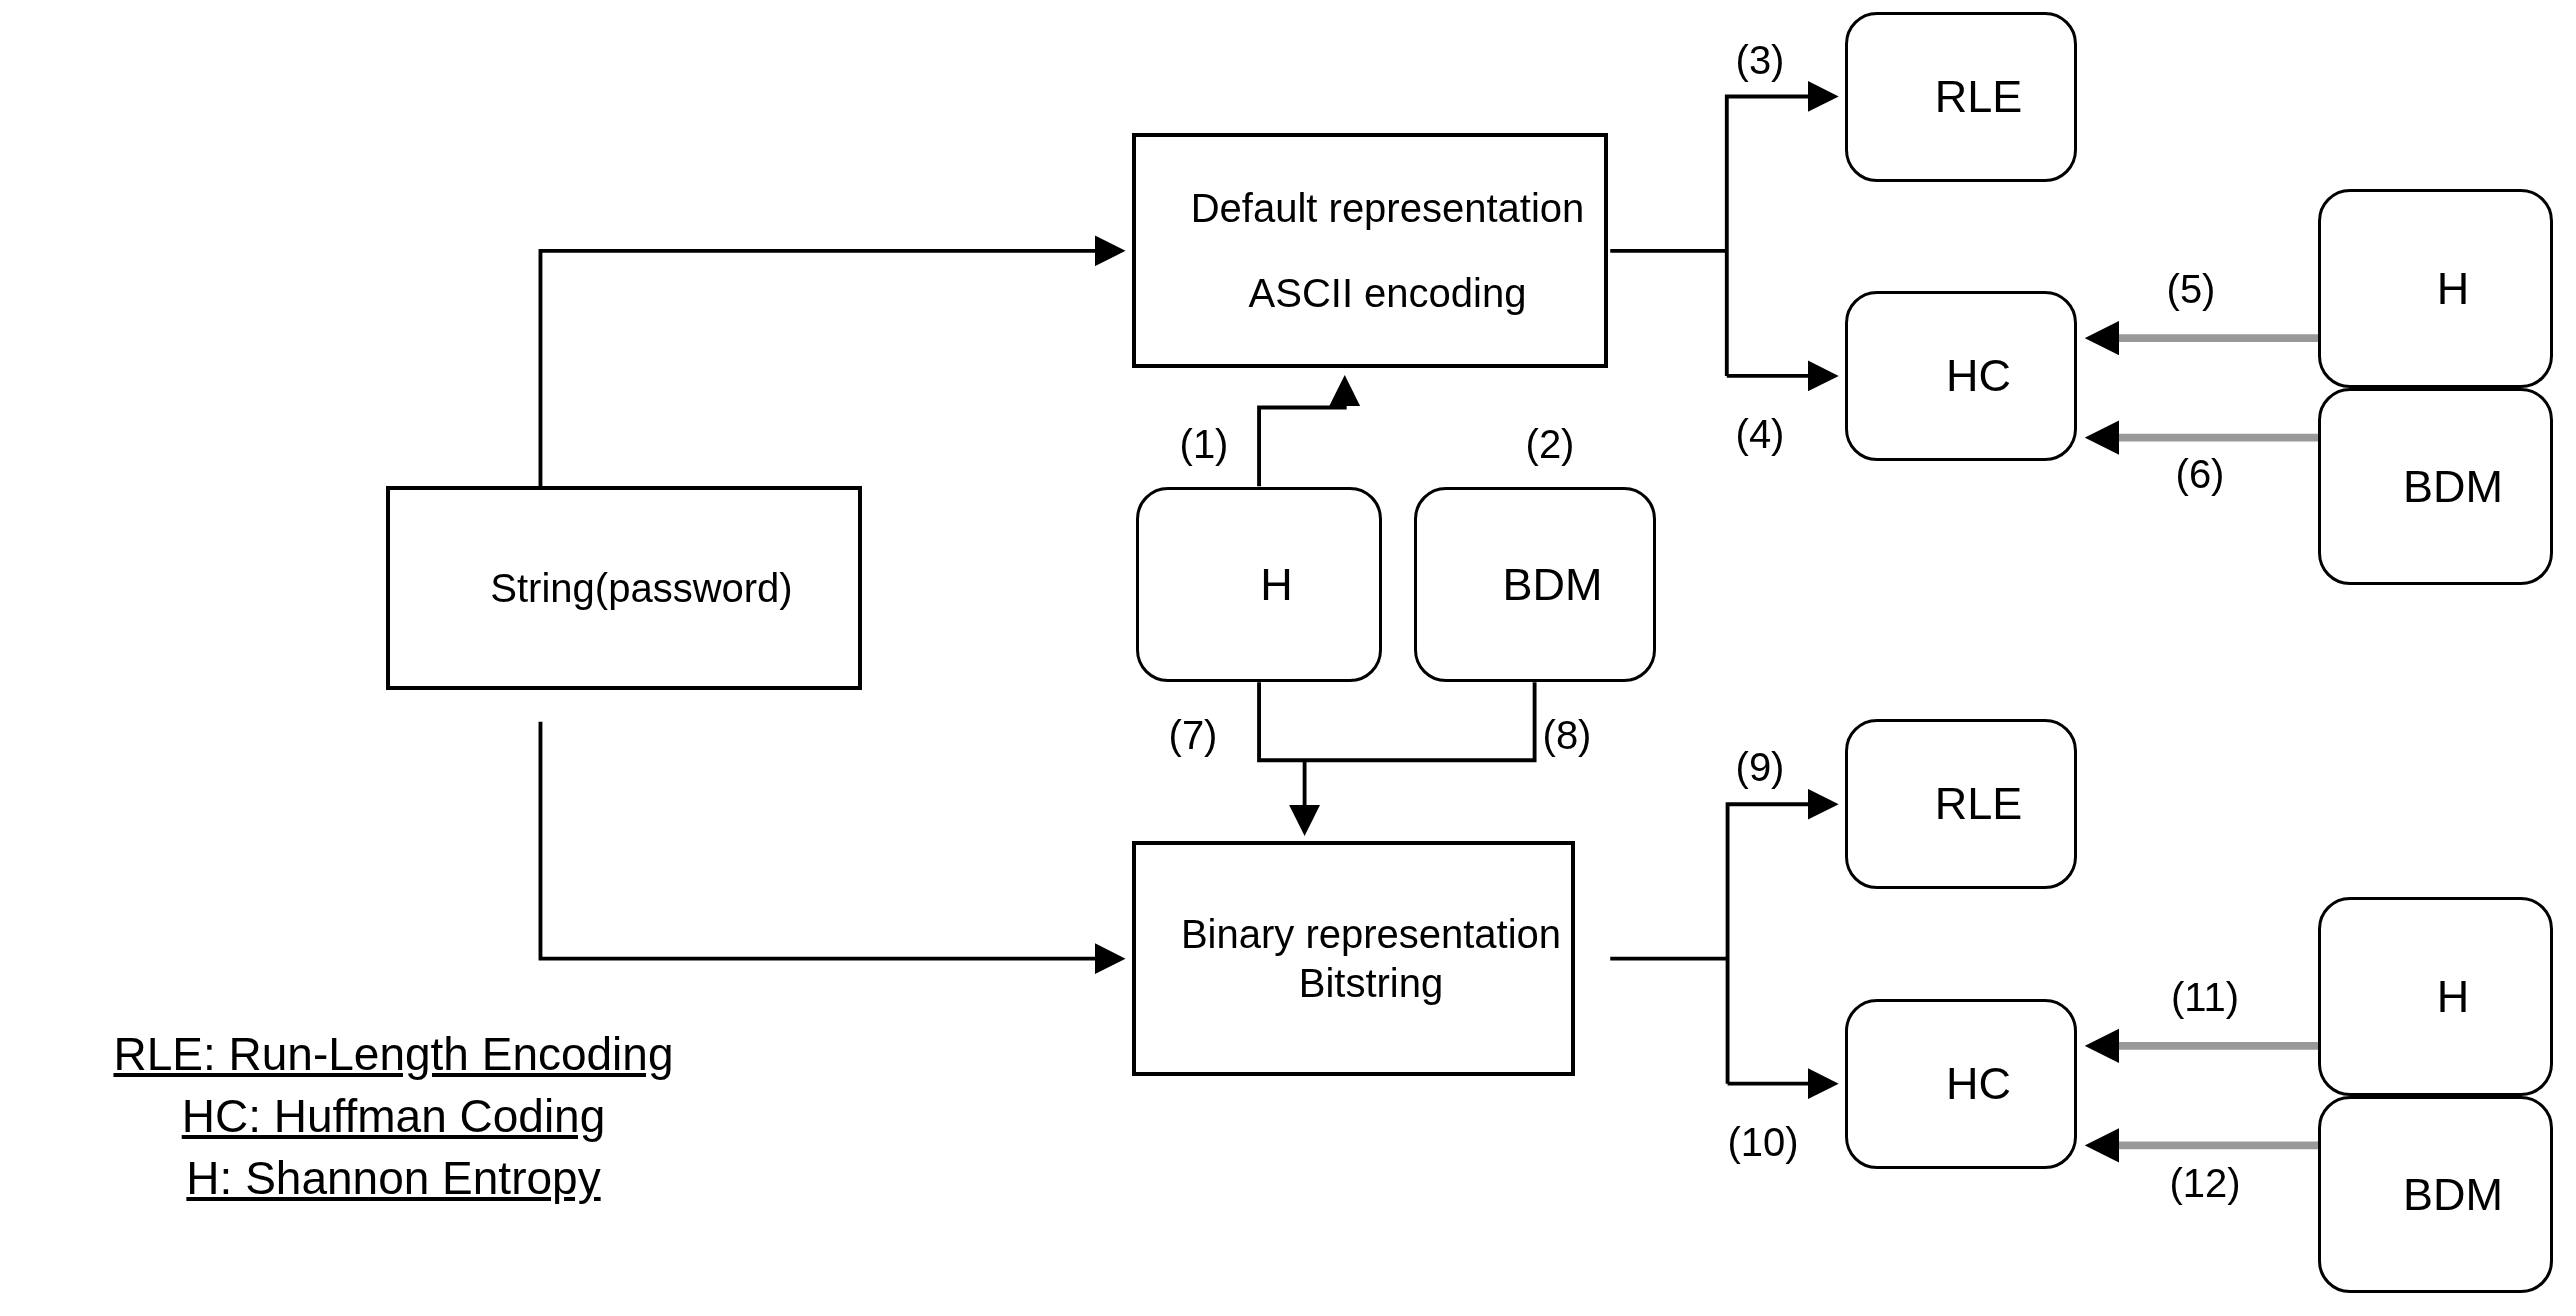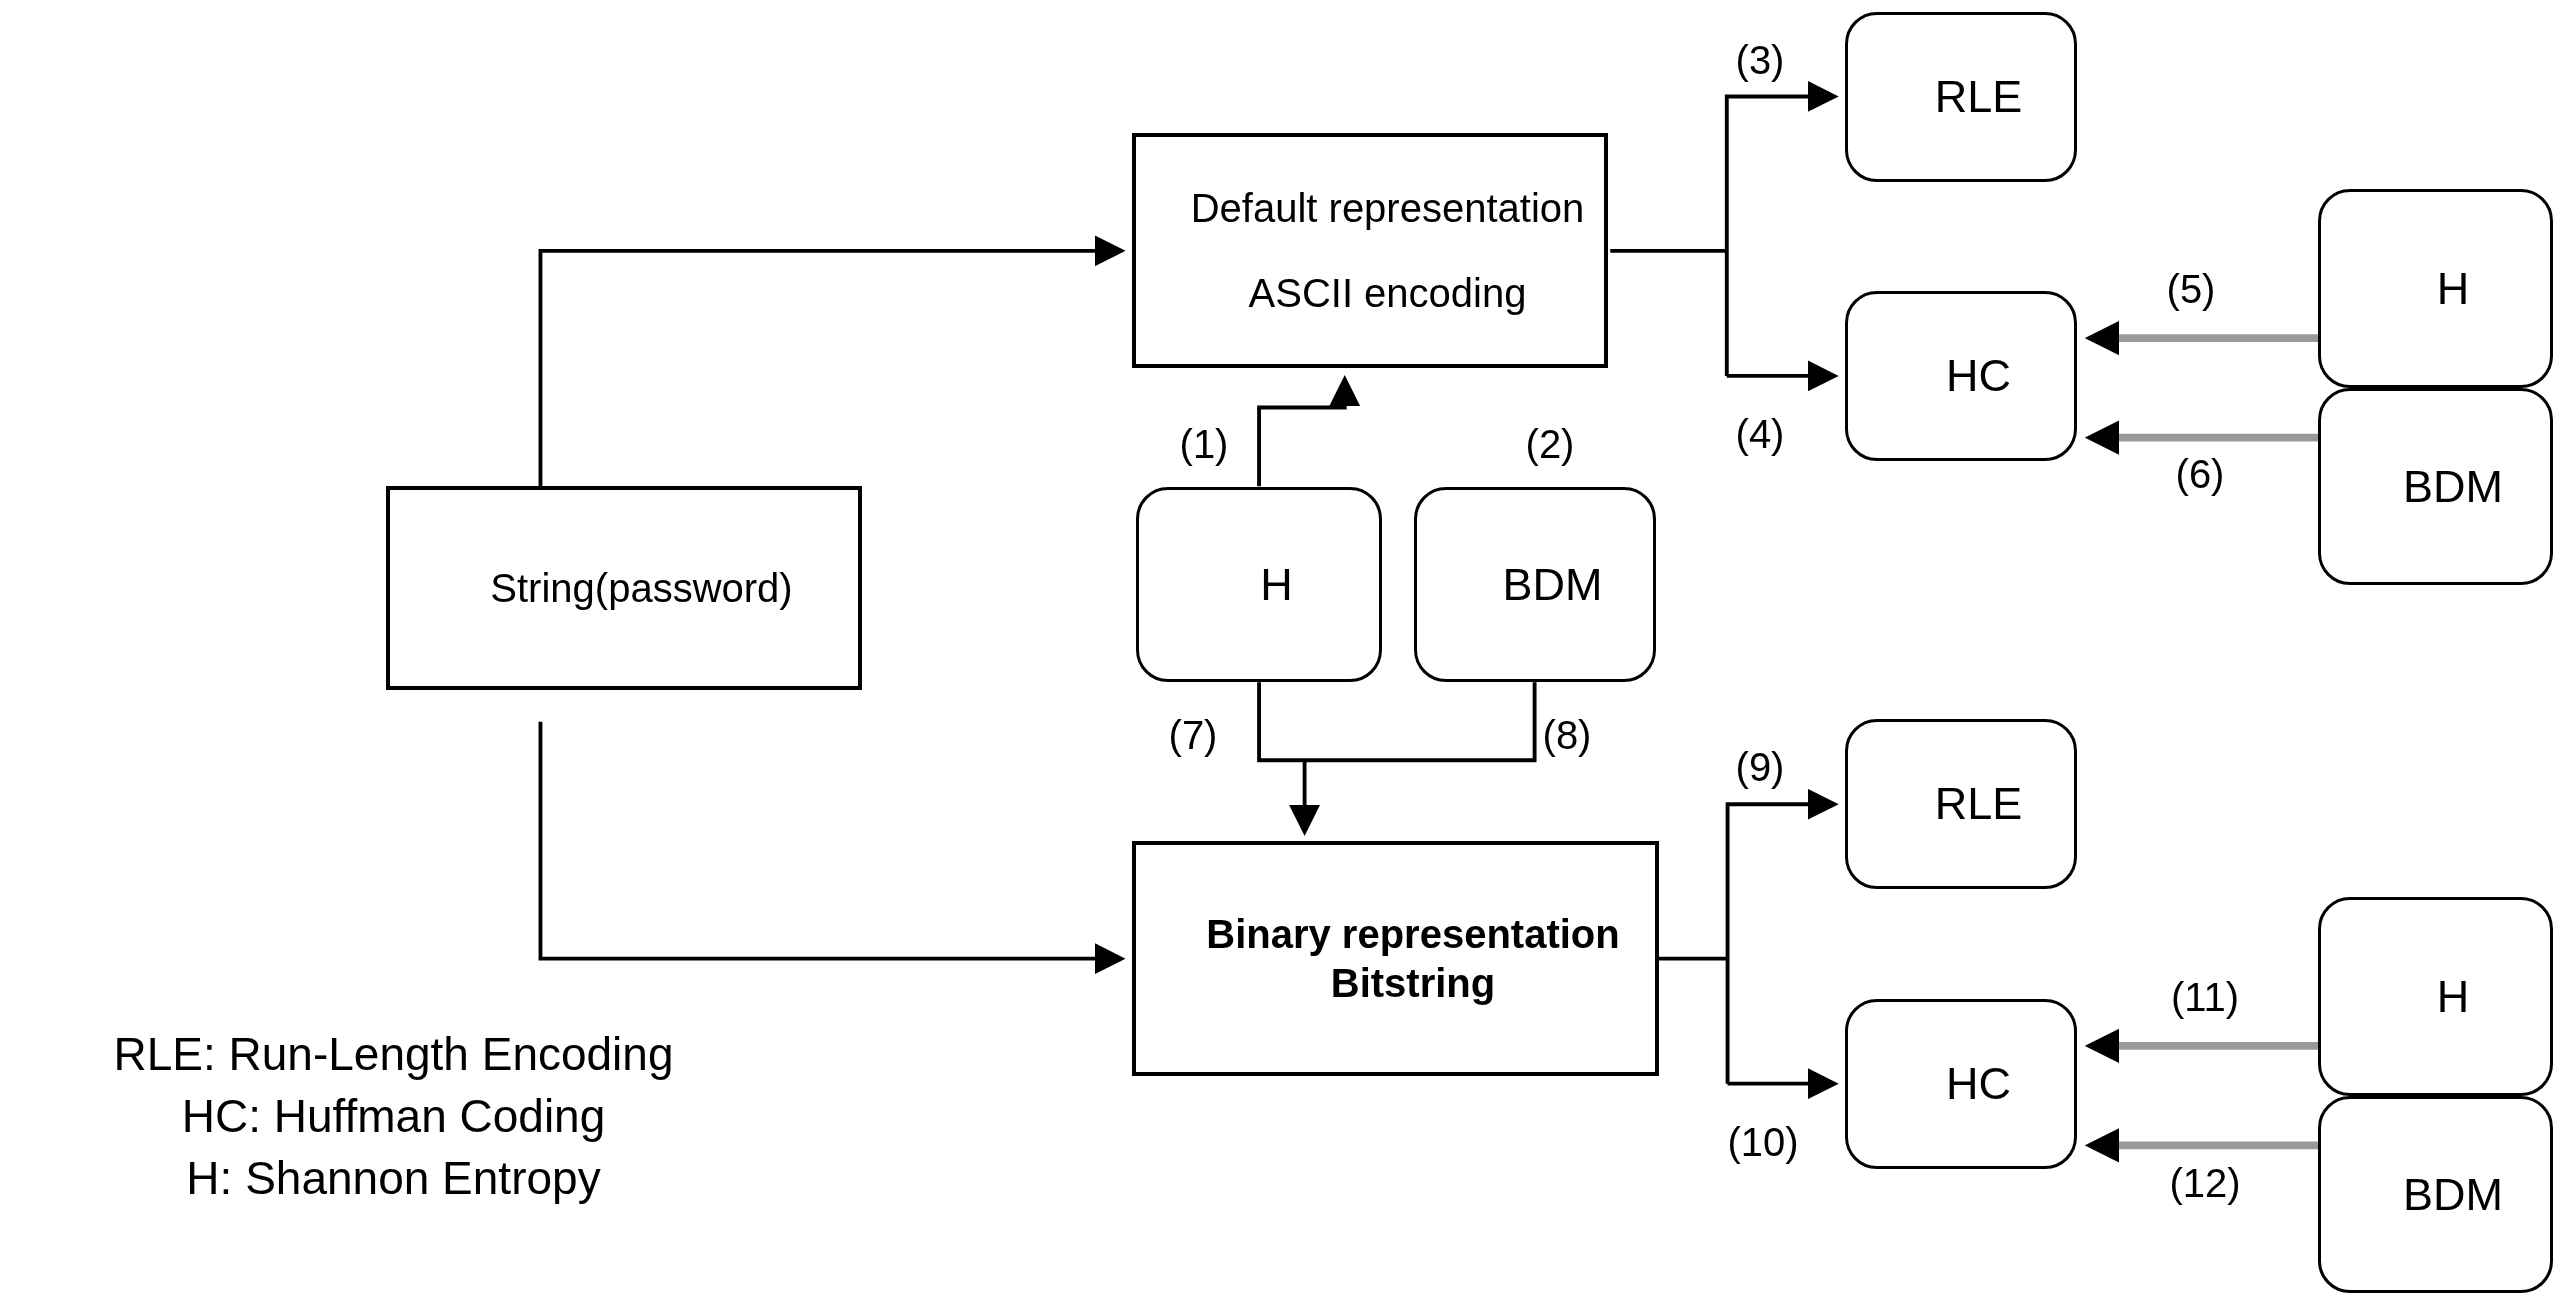--- a/index.html
+++ b/index.html
@@ -38,25 +38,26 @@
   }
   .legend {
     position: absolute;
     left: 0px;
     top: 1023px;
     width: 787px;
     text-align: center;
     font-size: 46px;
     line-height: 62px;
     white-space: nowrap;
+    text-decoration: underline;
   }
   
   #string-box  { left: 386px;  top: 486px;  width: 476px; height: 204px; }
   #ascii-box   { left: 1132px; top: 133px;  width: 476px; height: 235px; gap: 36px; }
-  #binary-box  { left: 1132px; top: 841px; width: 527px; height: 235px; font-weight: bold; }
+  #binary-box  { left: 1132px; top: 841px; width: 443px; height: 235px; }
   #h-mid       { left: 1136px; top: 487px;  width: 246px; height: 195px; }
   #bdm-mid     { left: 1414px; top: 487px;  width: 242px; height: 195px; }
   #rle-top     { left: 1845px; top: 11.6px;   width: 232px; height: 170px; }
   #hc-top      { left: 1845px; top: 291px;  width: 232px; height: 170px; }
   #h-right-top    { left: 2318px; top: 189px;  width: 235px; height: 199px; }
   #bdm-right-top  { left: 2318px; top: 388px;  width: 235px; height: 197px; }
   #rle-bottom  { left: 1845px; top: 719px;  width: 232px; height: 170px; }
   #hc-bottom   { left: 1845px; top: 999px; width: 232px; height: 170px; }
   #h-right-bottom   { left: 2318px; top: 897px; width: 235px; height: 199px; }
   #bdm-right-bottom { left: 2318px; top: 1096px; width: 235px; height: 197px; }

